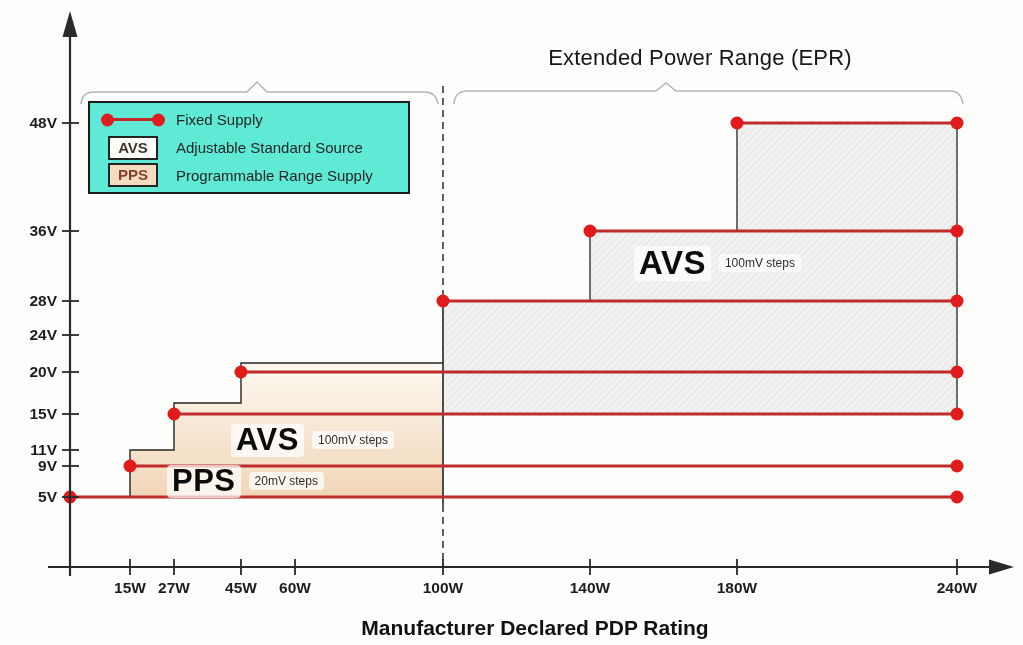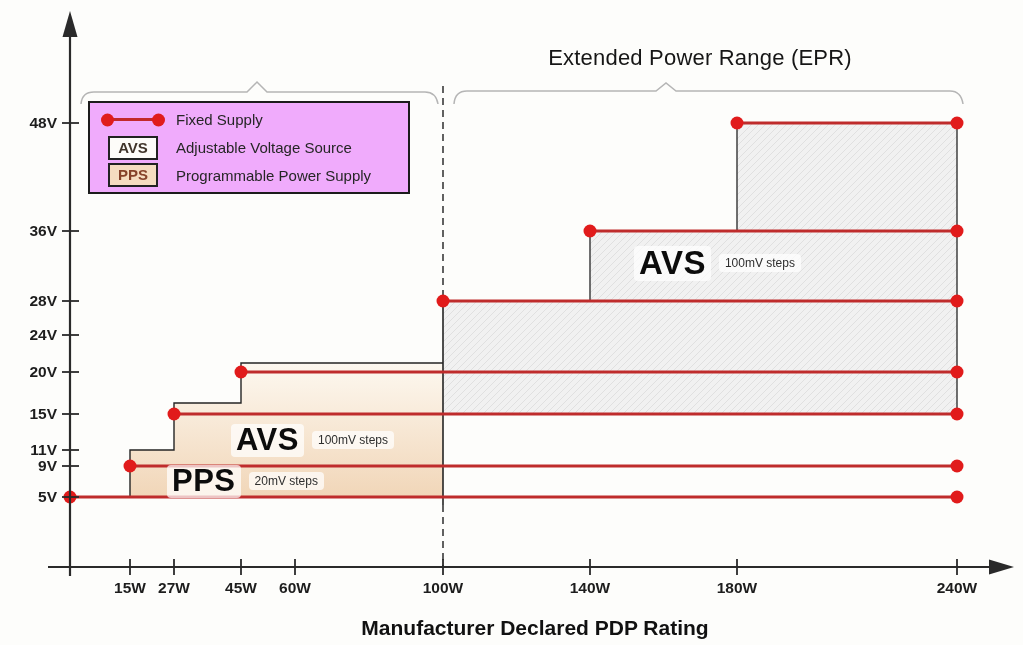--- a/index.html
+++ b/index.html
@@ -3,21 +3,21 @@
 <meta charset="utf-8">
 <style>
   html,body{margin:0;padding:0;}
   body{font-family:"Liberation Sans","DejaVu Sans",sans-serif;background:#ffffff;}
   .canvas{position:relative;width:1023px;height:645px;background:#fdfdfb;overflow:hidden;}
   .abs{position:absolute;}
   .range-title{font-size:22px;color:#161616;white-space:nowrap;transform:translateX(-50%);letter-spacing:.2px;}
   .x-title{font-size:21px;font-weight:700;color:#111;white-space:nowrap;transform:translateX(-50%);}
   
   .legend{position:absolute;left:88px;top:101px;width:322px;height:93px;border:2px solid #1c1c1c;
-          background:#f0abfc;box-sizing:border-box;display:flex;flex-direction:column;justify-content:space-evenly;padding:3px 0;}
+          background:#5eead4;box-sizing:border-box;display:flex;flex-direction:column;justify-content:space-evenly;padding:3px 0;}
   .legend-row{display:flex;align-items:center;height:28px;}
   .legend-icon-col{width:86px;display:flex;justify-content:center;align-items:center;flex:0 0 86px;}
   .legend-desc{font-size:15px;color:#262626;white-space:nowrap;}
   .fixed-line{position:relative;width:54px;height:3px;background:#c22a2a;border-radius:2px;}
   .fixed-line .dot{position:absolute;top:50%;width:13px;height:13px;border-radius:50%;
                    background:#e01c1c;transform:translateY(-50%);}
   .fixed-line .dot.l{left:-5px;} .fixed-line .dot.r{right:-5px;}
   .tag-box{border:2px solid #222;font-size:15px;font-weight:600;padding:1px 8px 2px 8px;line-height:17px;}
   .tag-avs{background:#fdfcf9;color:#41352b;}
   .tag-pps{background:#f5dcc0;color:#86422a;}
@@ -126,27 +126,27 @@
           <span class="dot l"></span>
           <span class="dot r"></span>
         </div>
       </div>
       <div class="legend-desc">Fixed Supply</div>
     </div>
     <div class="legend-row">
       <div class="legend-icon-col">
         <div class="tag-box tag-avs">AVS</div>
       </div>
-      <div class="legend-desc">Adjustable Voltage Source</div>
+      <div class="legend-desc">Adjustable Standard Source</div>
     </div>
     <div class="legend-row">
       <div class="legend-icon-col">
         <div class="tag-box tag-pps">PPS</div>
       </div>
-      <div class="legend-desc">Programmable Power Supply</div>
+      <div class="legend-desc">Programmable Range Supply</div>
     </div>
   </div>
 
   <div class="region-label" style="left:231px;top:424px;">
     <span class="rl-big rl-30">AVS</span>
     <span class="rl-small">100mV steps</span>
   </div>
   <div class="region-label" style="left:167px;top:465px;">
     <span class="rl-big rl-30">PPS</span>
     <span class="rl-small">20mV steps</span>

